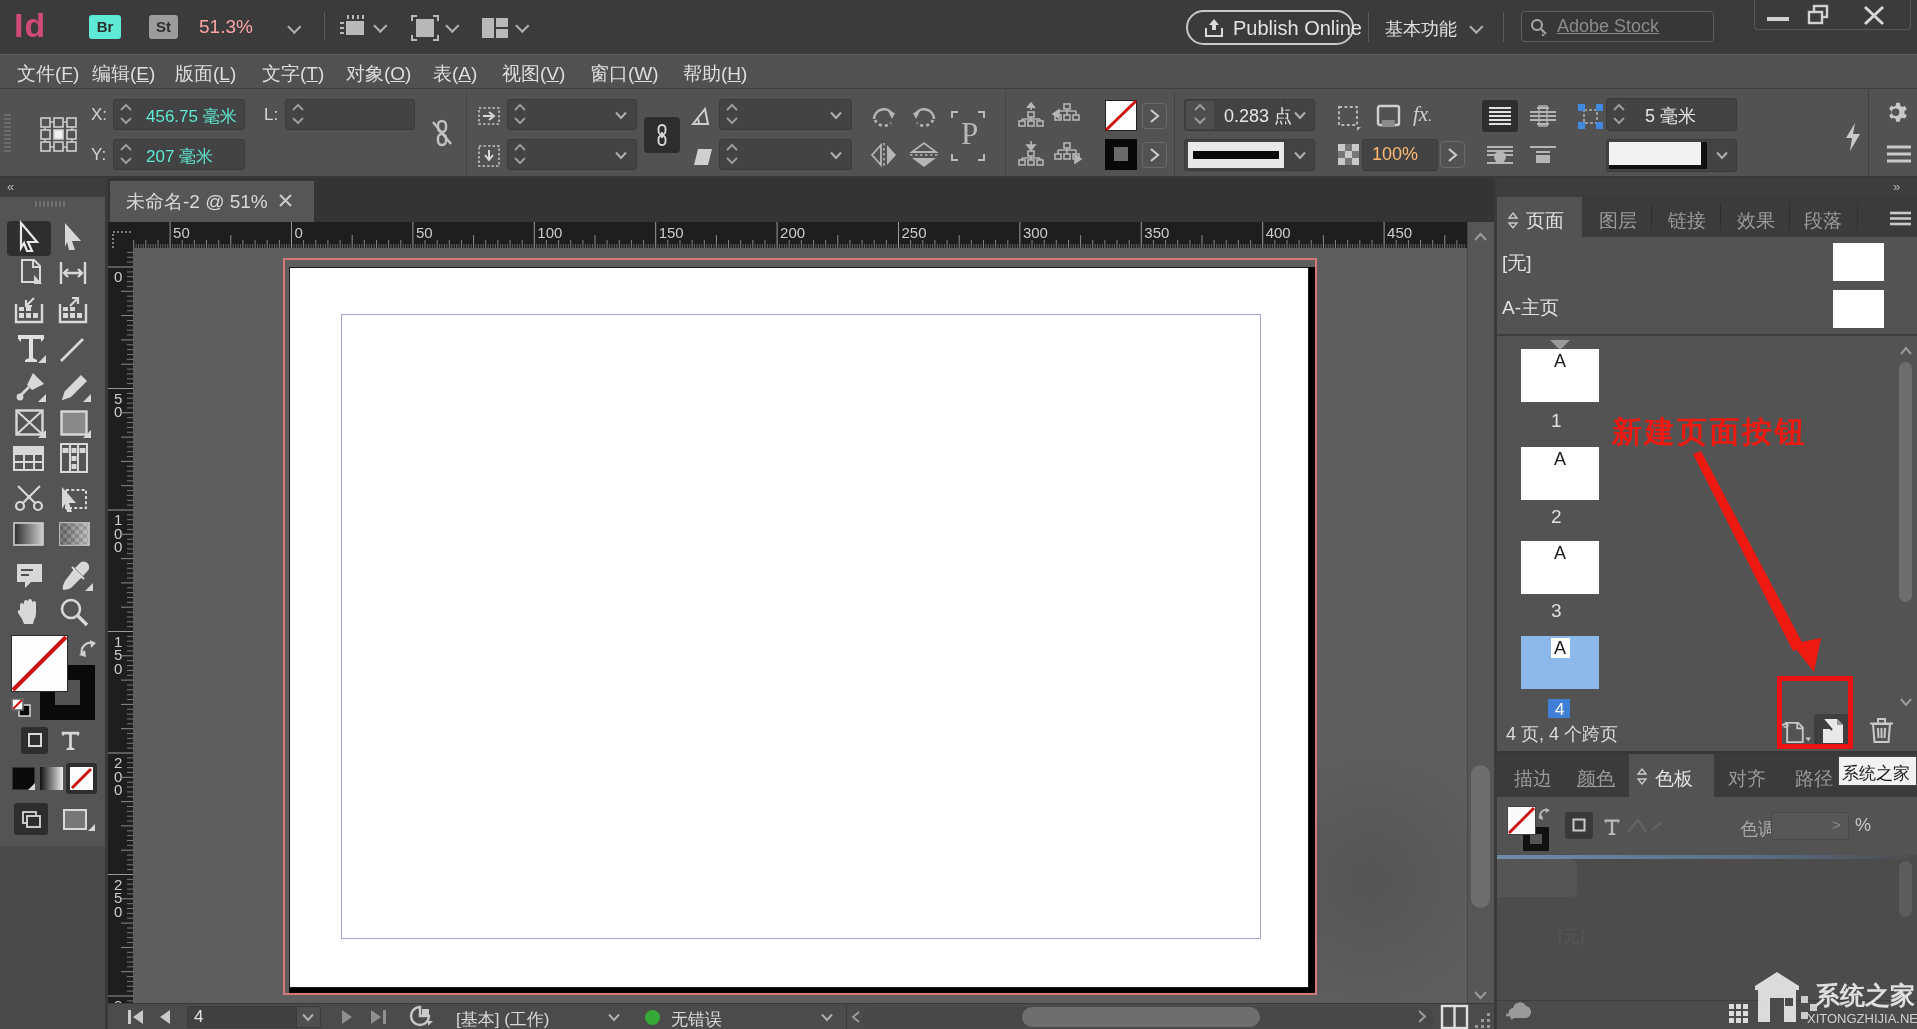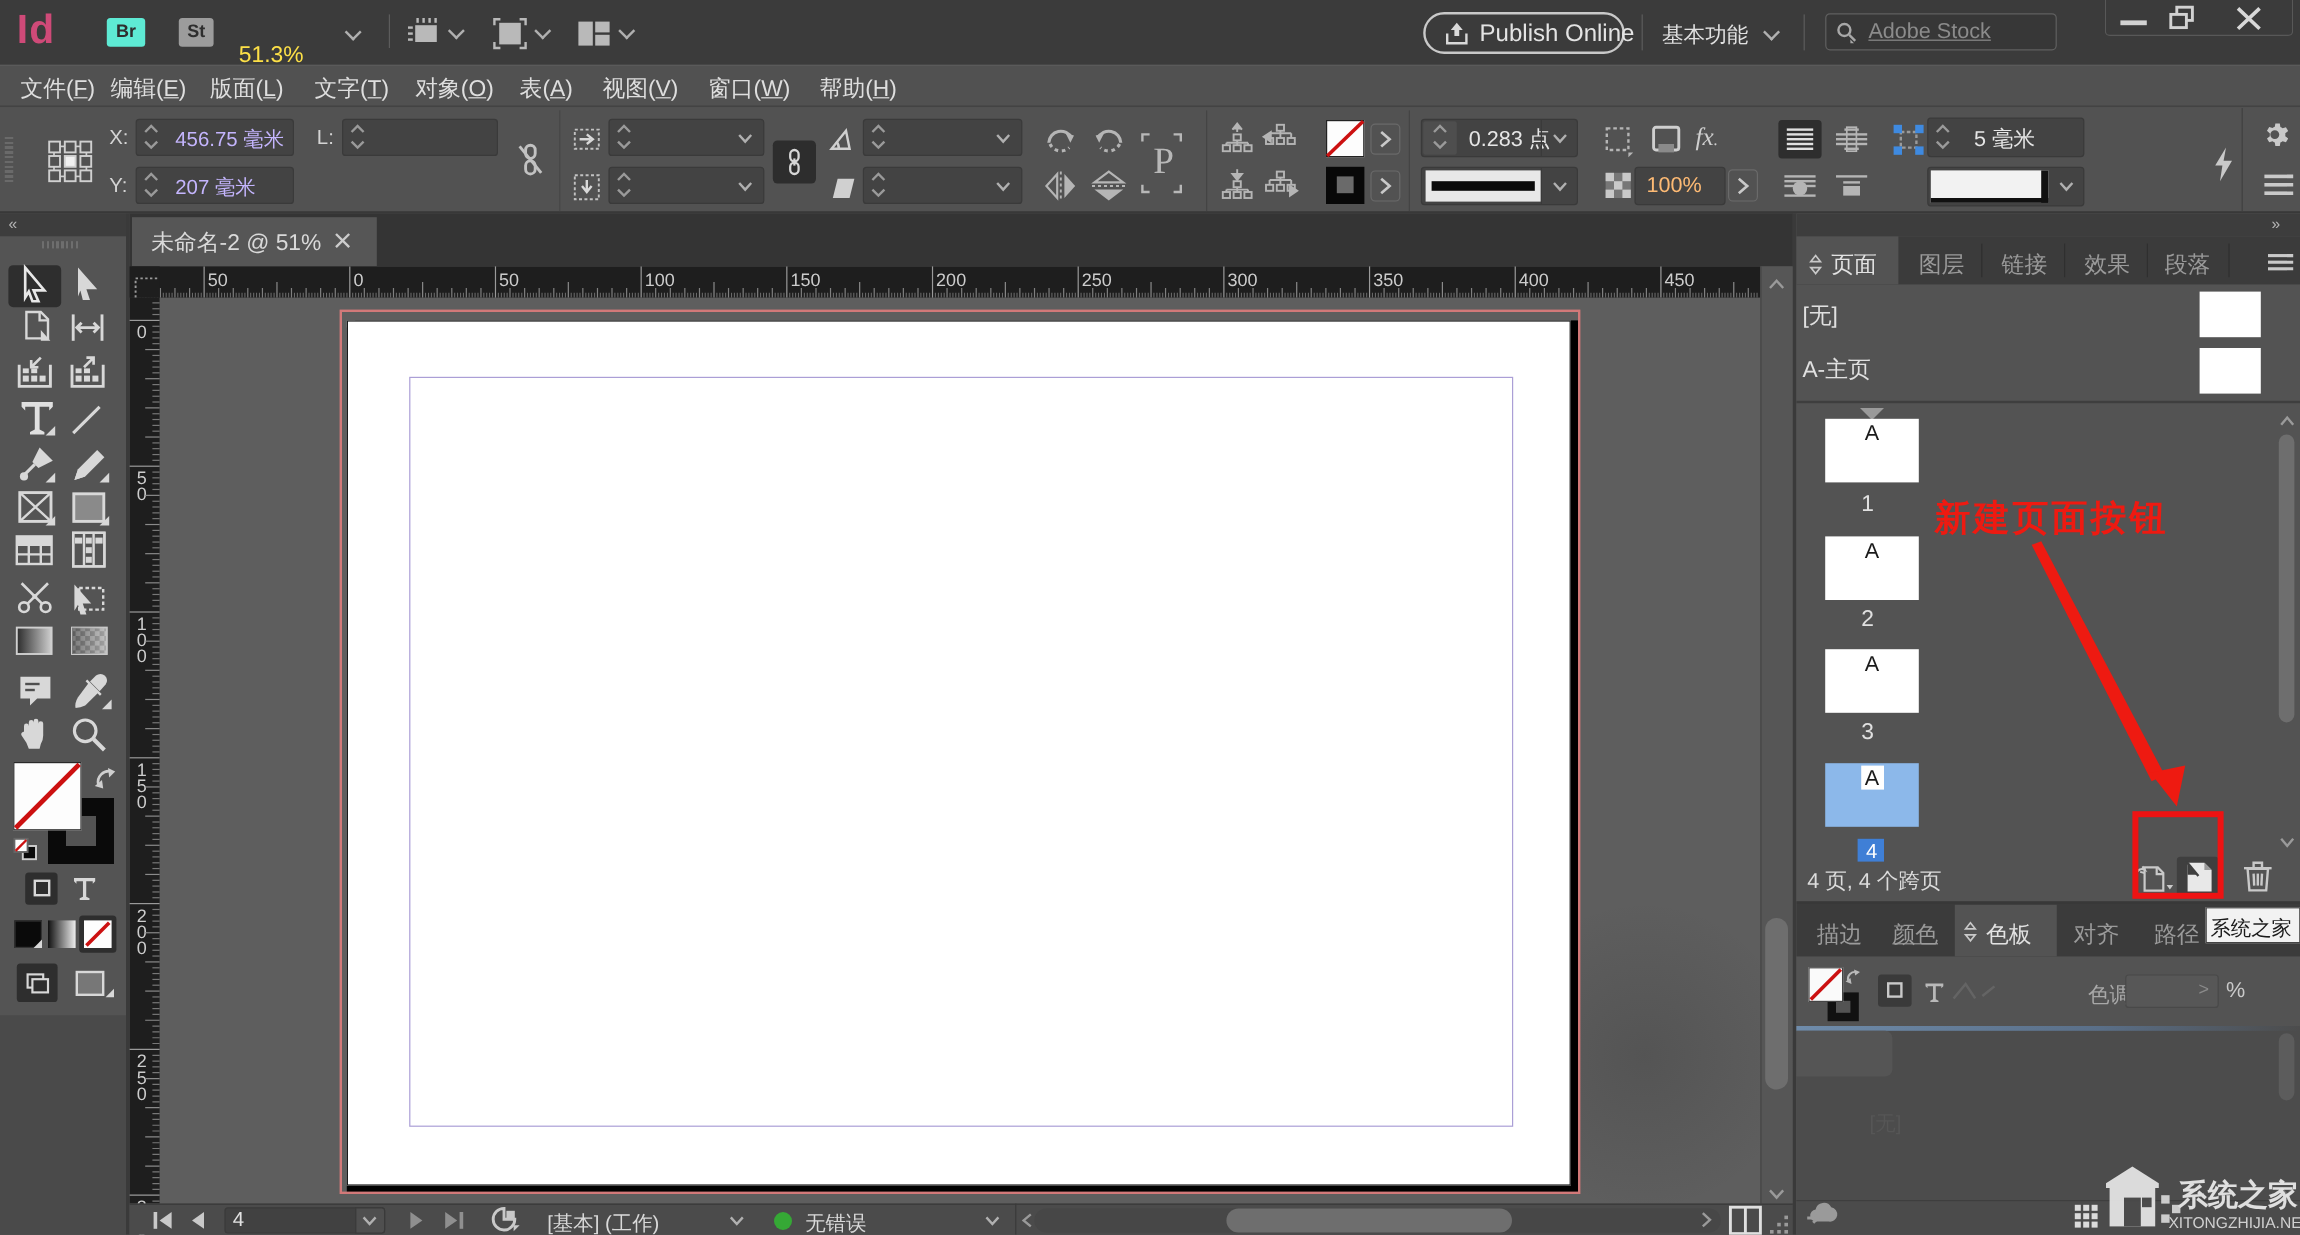--- a/index.html
+++ b/index.html
@@ -1,32 +1,32 @@
 <!DOCTYPE html>
 <html><head><meta charset="utf-8">
 <style>
 *{margin:0;padding:0;box-sizing:border-box;}
 html,body{width:1917px;height:1029px;overflow:hidden;background:#515151;
  font-family:"Liberation Sans",sans-serif;-webkit-font-smoothing:antialiased;}
 #root{position:absolute;left:0;top:0;width:1917px;height:1029px;overflow:hidden;}
 .abs{position:absolute;}
 .fld{position:absolute;background:#434343;border:1px solid #3a3a3a;border-radius:3px;}
 .txt{position:absolute;color:#d4d4d4;white-space:nowrap;}
-.dim{color:#c4b5fd;}
+.dim{color:#5eead4;}
 .dd{position:absolute;width:12px;height:8px;}
 .dd:before{content:"";position:absolute;left:0;top:0;width:8px;height:8px;border-left:2px solid #b0b0b0;border-bottom:2px solid #b0b0b0;transform:rotate(-45deg) translate(1px,-2px);}
 svg{position:absolute;overflow:visible;}
 </style></head><body>
 <div id="root">
 
 <div class="abs" style="left:0;top:0;width:1917px;height:54px;background:#3b3b3b;"></div>
 <div class="txt" style="left:14px;top:6px;font-size:34px;font-weight:bold;color:#cf4a78;letter-spacing:1px;">Id</div>
 <div class="abs" style="left:89px;top:15px;width:32px;height:24px;background:#5eead4;border-radius:3px;color:#2e2e2e;font-size:15px;font-weight:bold;text-align:center;line-height:24px;">Br</div>
 <div class="abs" style="left:149px;top:15px;width:29px;height:24px;background:#9c9c9c;border-radius:3px;color:#2e2e2e;font-size:15px;font-weight:bold;text-align:center;line-height:24px;">St</div>
-<div class="txt" style="left:199px;top:16px;font-size:19px;color:#fde047;margin-top:20px;">51.3%</div>
+<div class="txt" style="left:199px;top:16px;font-size:19px;color:#fca5a5;">51.3%</div>
 <div class="dd" style="left:290px;top:24px;"></div>
 <div class="abs" style="left:324px;top:12px;width:1px;height:28px;background:#5c5c5c;"></div>
 
 <svg style="left:339px;top:15px;" width="28" height="26" viewBox="0 0 28 26">
  <rect x="7" y="6" width="18" height="14" fill="#b9b9b9"></rect>
  <rect x="1" y="7" width="4" height="2" fill="#b9b9b9"></rect>
       <rect x="1" y="12" width="4" height="2" fill="#b9b9b9"></rect>
       <rect x="1" y="17" width="4" height="2" fill="#b9b9b9"></rect>
  <rect x="8" y="0" width="2" height="4" fill="#b9b9b9"></rect>
       <rect x="13" y="0" width="2" height="4" fill="#b9b9b9"></rect>

